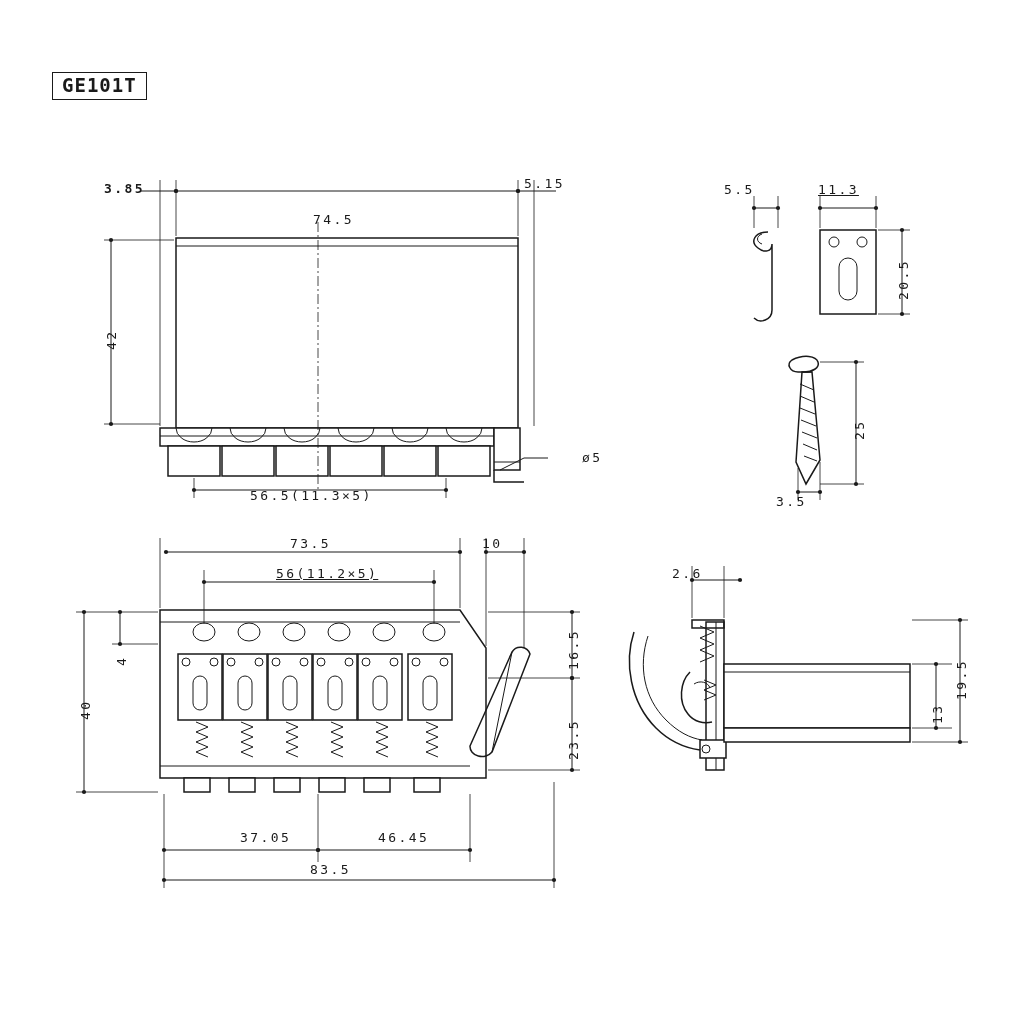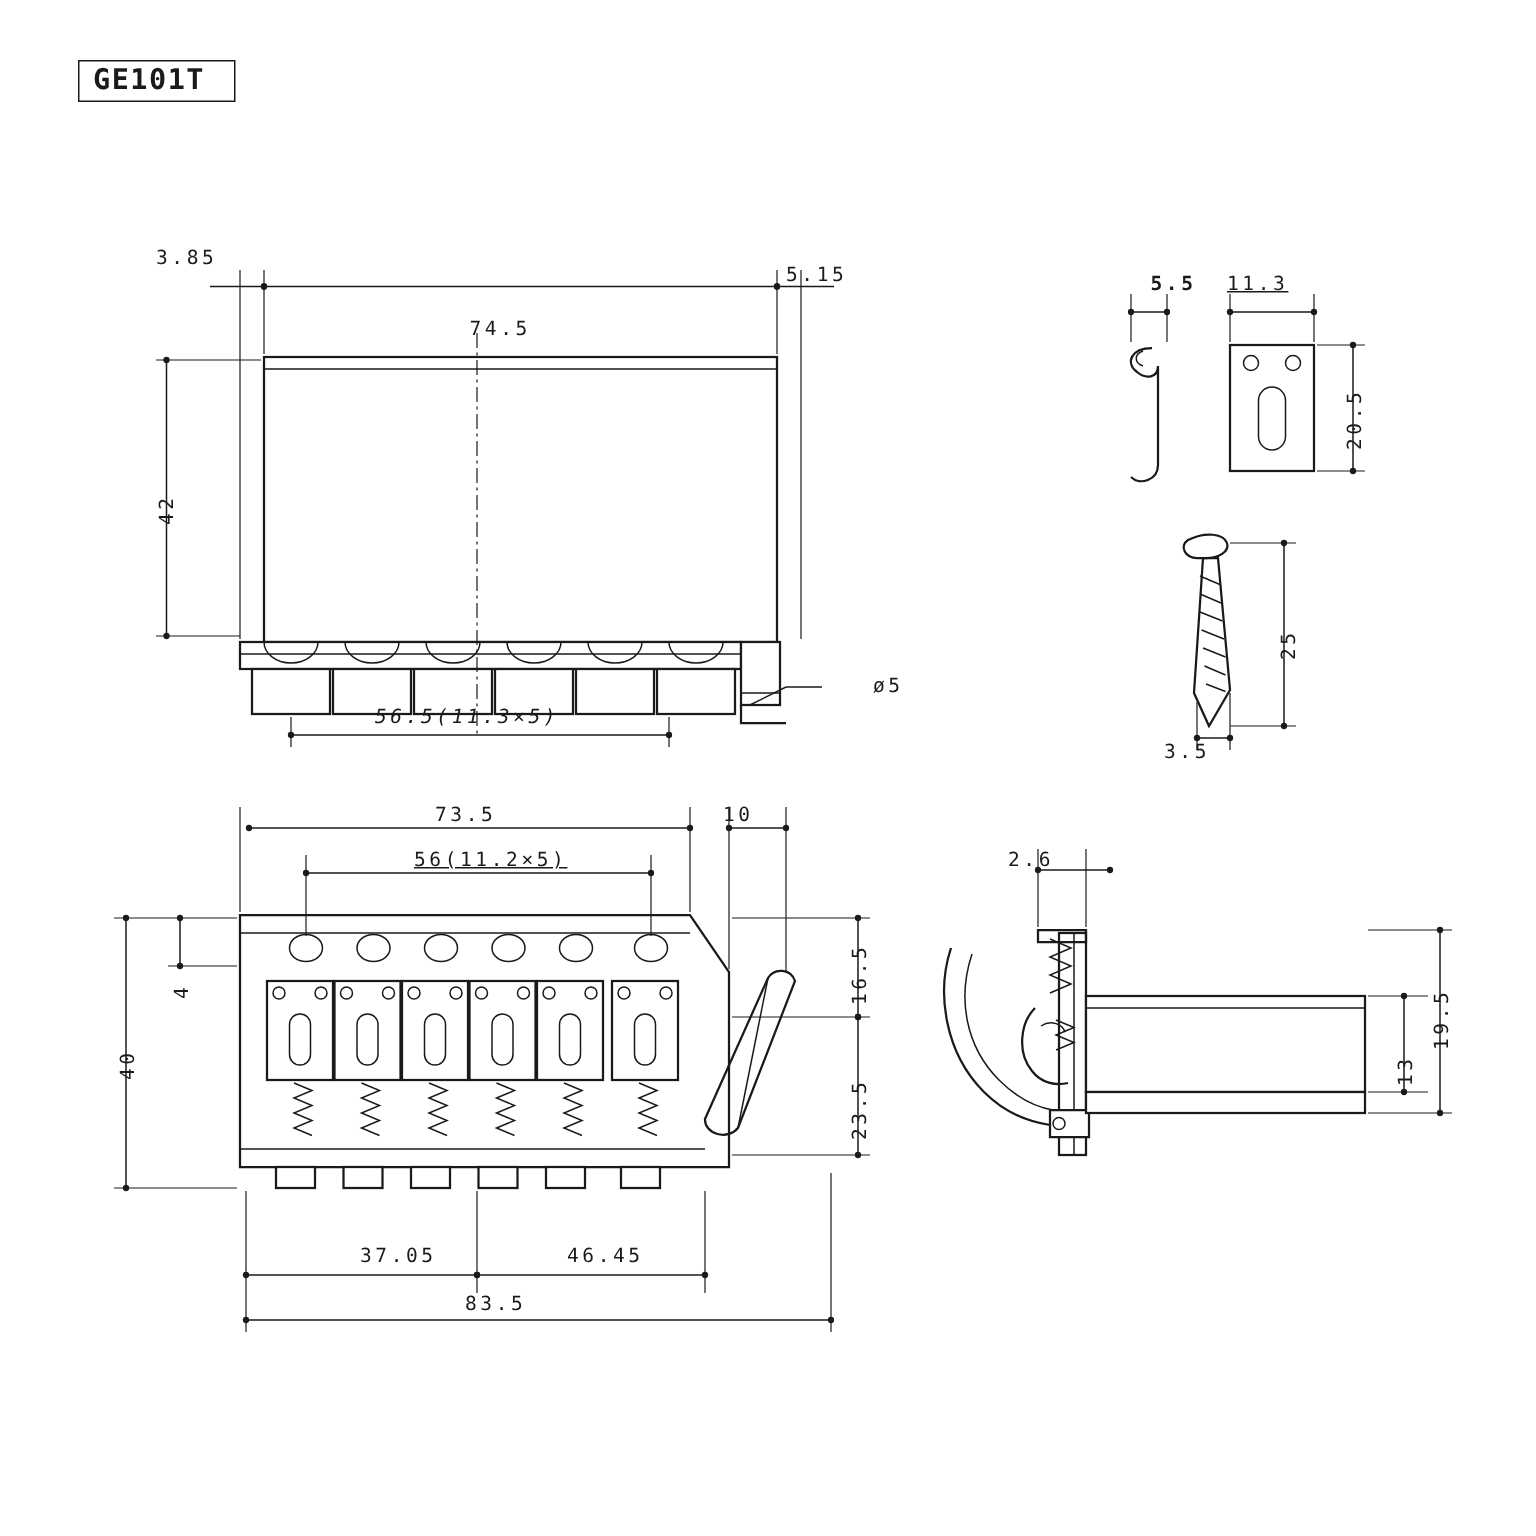--- a/index.html
+++ b/index.html
@@ -1,22 +1,22 @@
 <!DOCTYPE html>
 <html><head>
 <meta charset="utf-8">
 <style>
   html,body{margin:0;padding:0;background:#ffffff;}
   body{width:1024px;height:1024px;position:relative;overflow:hidden;
        font-family:"DejaVu Sans Mono","Liberation Mono",monospace;color:#1a1a1a;}
   .stage{position:absolute;left:0;top:0;width:1024px;height:1024px;}
   svg{position:absolute;left:0;top:0;width:1024px;height:1024px;}
 
-  .title-box{position:absolute;left:52px;top:40px;border:1.6px solid #1a1a1a;
-             padding:3px 19px 4px 9px;font-size:19px;font-weight:bold;letter-spacing:1px;
+  .title-box{position:absolute;left:52px;top:72px;border:1.6px solid #1a1a1a;
+             padding:3px 9px 4px 9px;font-size:19px;font-weight:bold;letter-spacing:1px;
              font-family:"DejaVu Sans Mono","Liberation Mono",monospace;line-height:1;}
 
   .dim{position:absolute;font-size:13px;letter-spacing:2.4px;white-space:nowrap;
        font-family:"DejaVu Sans Mono","Liberation Mono",monospace;color:#1a1a1a;}
   .dim.vert{transform-origin:0 0;}
 </style>
 </head>
 <body>
 
 <div class="stage">
@@ -271,39 +271,39 @@
       <line class="thin" x1="692" y1="580" x2="740" y2="580" marker-start="url(#dot)" marker-end="url(#dot)"></line>
       <line class="ext" x1="912" y1="620" x2="968" y2="620"></line>
       <line class="ext" x1="912" y1="742" x2="968" y2="742"></line>
       <line class="ext" x1="912" y1="664" x2="952" y2="664"></line>
       <line class="ext" x1="912" y1="728" x2="952" y2="728"></line>
       <line class="thin" x1="960" y1="620" x2="960" y2="742" marker-start="url(#dot)" marker-end="url(#dot)"></line>
       <line class="thin" x1="936" y1="664" x2="936" y2="728" marker-start="url(#dot)" marker-end="url(#dot)"></line>
     </g>
   </svg>
 
-  <div class="dim" style="left:104px;top:165px;">3.85</div>
+  <div class="dim" style="left:104px;top:181px;font-weight:bold;">3.85</div>
   <div class="dim" style="left:313px;top:176px;margin-top:36px;">74.5</div>
   <div class="dim" style="left:524px;top:176px;">5.15</div>
   <div class="dim vert" style="left:104px;top:350px;transform:rotate(-90deg);">42</div>
-  <div class="dim" style="left:250px;top:471px;font-style:italic;">56.5(11.3×5)</div>
+  <div class="dim" style="left:250px;top:488px;">56.5(11.3×5)</div>
   <div class="dim" style="left:552px;top:450px;margin-left:30px;">ø5</div>
 
   <div class="dim" style="left:290px;top:536px;">73.5</div>
   <div class="dim" style="left:482px;top:536px;">10</div>
   <div class="dim" style="left:276px;top:566px;text-decoration:underline;">56(11.2×5)</div>
   <div class="dim vert" style="left:78px;top:720px;transform:rotate(-90deg);">40</div>
   <div class="dim vert" style="left:114px;top:666px;transform:rotate(-90deg);">4</div>
   <div class="dim vert" style="left:566px;top:670px;transform:rotate(-90deg);">16.5</div>
   <div class="dim vert" style="left:566px;top:760px;transform:rotate(-90deg);">23.5</div>
   <div class="dim" style="left:208px;top:830px;margin-left:32px;">37.05</div>
   <div class="dim" style="left:378px;top:830px;">46.45</div>
   <div class="dim" style="left:310px;top:862px;">83.5</div>
 
-  <div class="dim" style="left:767px;top:182px;font-weight:bold;">5.5</div>
+  <div class="dim" style="left:724px;top:182px;">5.5</div>
   <div class="dim" style="left:818px;top:182px;text-decoration:underline;">11.3</div>
   <div class="dim vert" style="left:896px;top:300px;transform:rotate(-90deg);">20.5</div>
 
   <div class="dim vert" style="left:852px;top:440px;transform:rotate(-90deg);">25</div>
   <div class="dim" style="left:776px;top:494px;">3.5</div>
 
   <div class="dim" style="left:672px;top:566px;">2.6</div>
   <div class="dim vert" style="left:954px;top:700px;transform:rotate(-90deg);">19.5</div>
   <div class="dim vert" style="left:930px;top:724px;transform:rotate(-90deg);">13</div>
 

